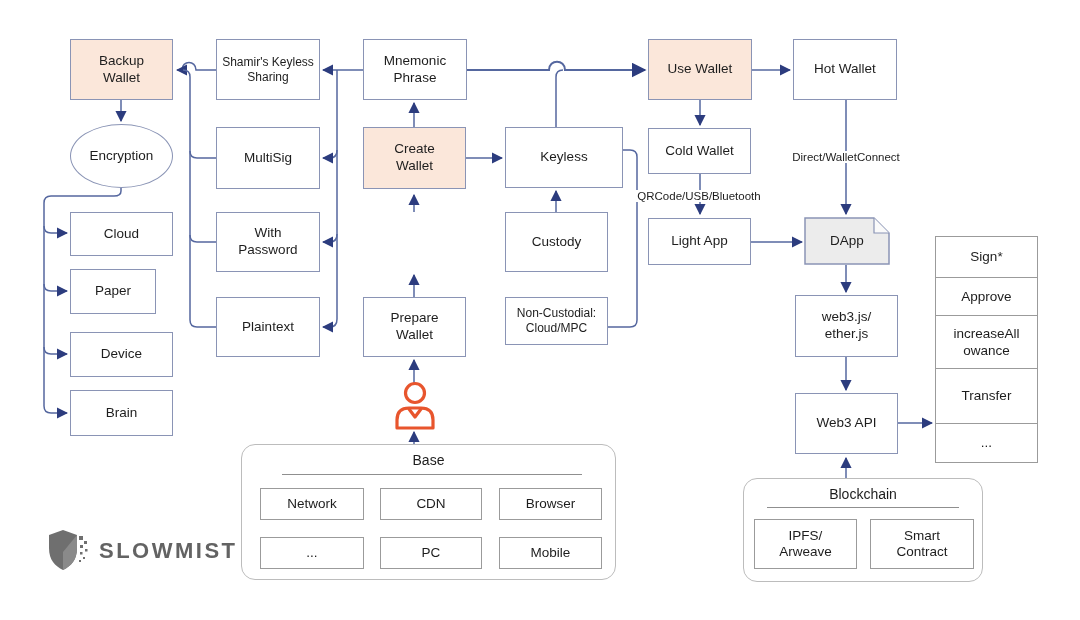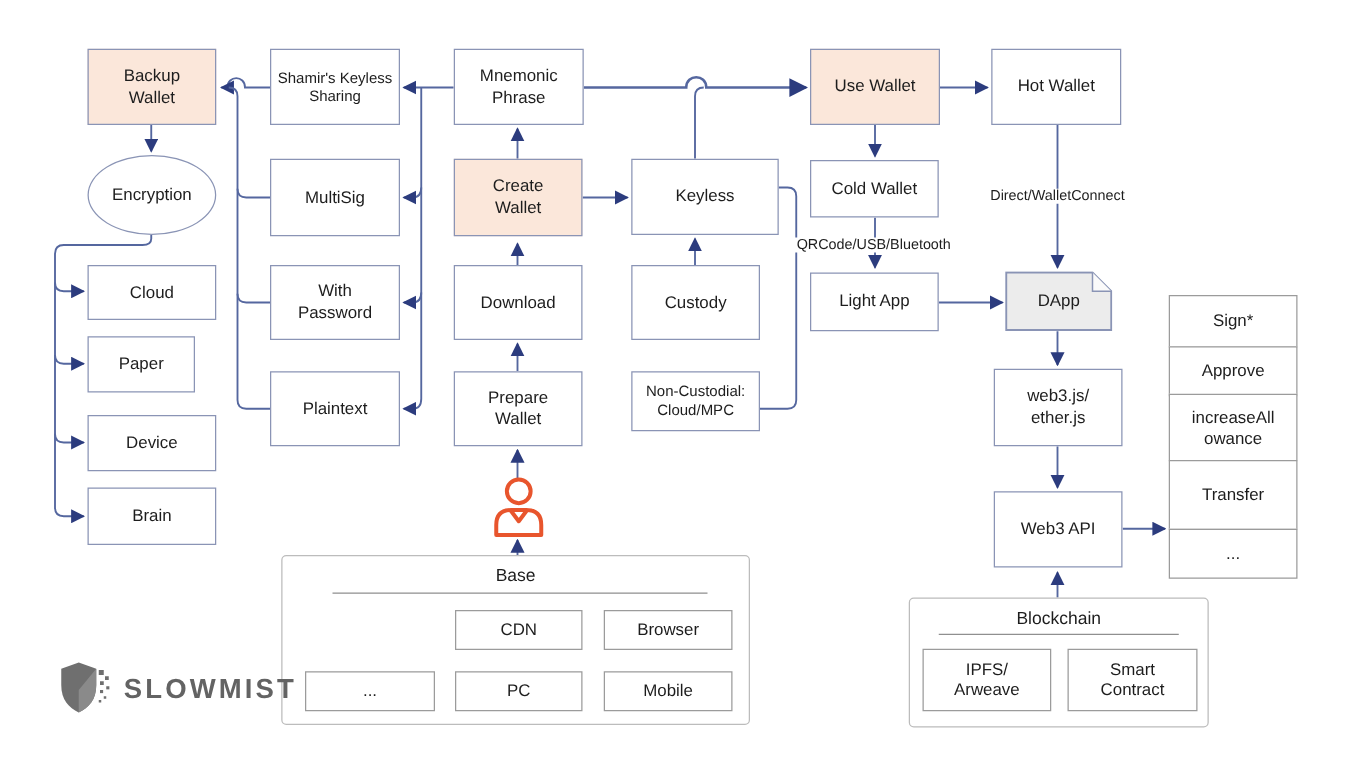--- a/index.html
+++ b/index.html
@@ -17,22 +17,22 @@
   .ellipse{border-radius:50%;}
   .small{font-size:12px;}
   .docshape{border:none;background:transparent;}
   .docshape .doc-label{position:absolute;left:0;top:0;width:100%;height:100%;
     display:flex;align-items:center;justify-content:center;font-size:13.5px;}
   .edge-label{
     position:absolute;z-index:3;background:#fff;font-size:11.5px;padding:0 2px;
     transform:translate(-50%,-50%);white-space:nowrap;
   }
   .group{
-    position:absolute;box-sizing:border-box;border:1.5px solid #bcbcbc;border-radius:4px;
-    background:#fff;z-index:2;
+    position:absolute;box-sizing:border-box;border:1.5px solid #bcbcbc;border-radius:14px;
+    background:#fff;z-index:2;margin-left:16px;
   }
   .group-title{position:absolute;width:100%;text-align:center;font-size:14px;top:7px;}
   .group-sep{position:absolute;height:1px;background:#8f8f8f;}
   .graybox{
     position:absolute;box-sizing:border-box;border:1.2px solid #9b9b9b;background:#fff;
     display:flex;align-items:center;justify-content:center;text-align:center;
     font-size:13.5px;line-height:1.2;white-space:pre-line;
   }
   #api-list{position:absolute;left:935px;top:237px;z-index:2;}
   .api-cell{
@@ -120,21 +120,20 @@
 Sharing</div>
   <div class="node" style="left:216px;top:127px;width:104px;height:62px;">MultiSig</div>
   <div class="node" style="left:216px;top:212px;width:104px;height:60px;">With
 Password</div>
   <div class="node" style="left:216px;top:297px;width:104px;height:60px;">Plaintext</div>
 
   <div class="node" style="left:363px;top:39px;width:104px;height:61px;">Mnemonic
 Phrase</div>
   <div class="node accent" style="left:363px;top:127px;width:103px;height:62px;">Create
 Wallet</div>
-  <div class="node" style="left:363px;top:212px;width:103px;height:60px;">Download</div>
   <div class="node" style="left:363px;top:297px;width:103px;height:60px;">Prepare
 Wallet</div>
 
   <div class="node" style="left:505px;top:127px;width:118px;height:61px;">Keyless</div>
   <div class="node" style="left:505px;top:212px;width:103px;height:60px;">Custody</div>
   <div class="node small" style="left:505px;top:297px;width:103px;height:48px;">Non-Custodial:
 Cloud/MPC</div>
 
   <div class="node accent" style="left:648px;top:39px;width:104px;height:61px;">Use Wallet</div>
   <div class="node" style="left:648px;top:128px;width:103px;height:46px;">Cold Wallet</div>
@@ -162,20 +161,21 @@
     <div class="api-cell" style="height:40px;">Approve</div>
     <div class="api-cell" style="height:54px;">increaseAll
 owance</div>
     <div class="api-cell" style="height:56px;">Transfer</div>
     <div class="api-cell" style="height:40px;">...</div>
   </div>
 
   <div class="group" style="left:225px;top:444px;width:375px;height:136px;">
     <div class="group-title">Base</div>
     <div class="group-sep" style="left:40px;top:29px;width:300px;"></div>
+    <div class="graybox" style="left:18px;top:43px;width:104px;height:32px;">Network</div>
     <div class="graybox" style="left:138px;top:43px;width:102px;height:32px;">CDN</div>
     <div class="graybox" style="left:257px;top:43px;width:103px;height:32px;">Browser</div>
     <div class="graybox" style="left:18px;top:92px;width:104px;height:32px;">...</div>
     <div class="graybox" style="left:138px;top:92px;width:102px;height:32px;">PC</div>
     <div class="graybox" style="left:257px;top:92px;width:103px;height:32px;">Mobile</div>
   </div>
 
   <div class="group" style="left:727px;top:478px;width:240px;height:104px;">
     <div class="group-title">Blockchain</div>
     <div class="group-sep" style="left:23px;top:28px;width:192px;"></div>

